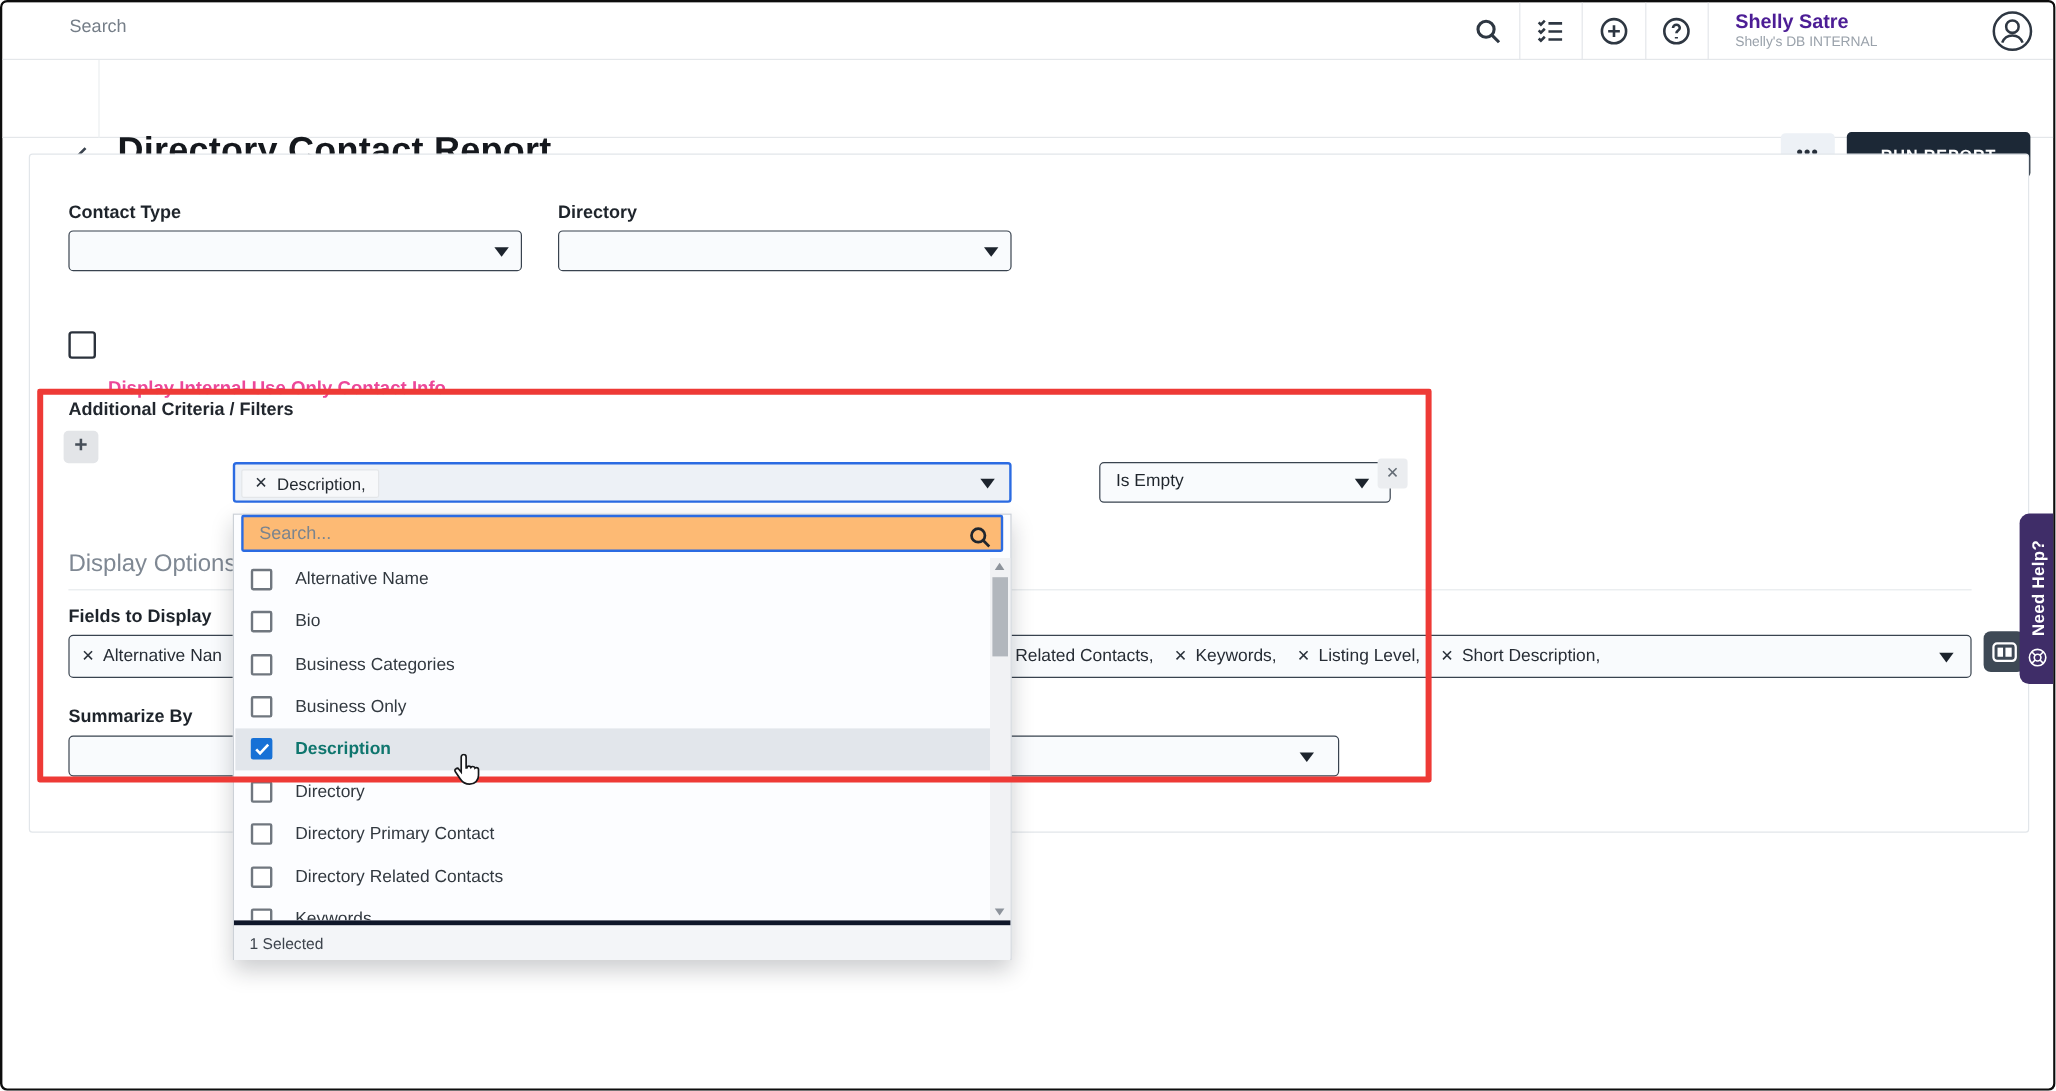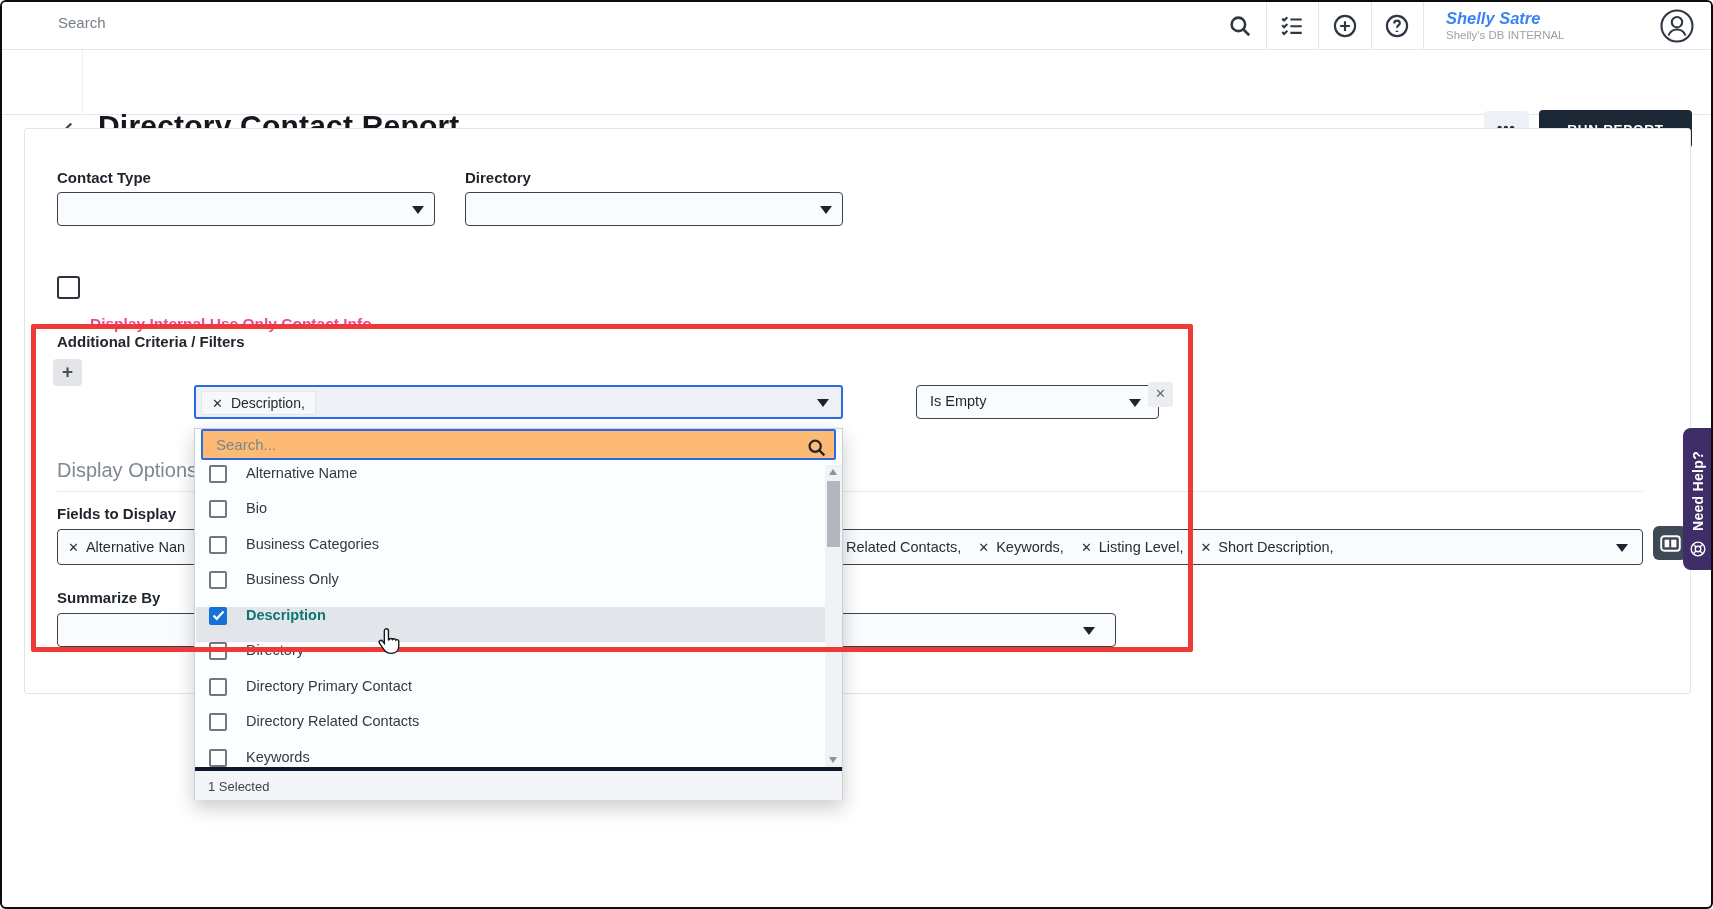--- a/index.html
+++ b/index.html
@@ -11,21 +11,21 @@
     font-family:"Liberation Sans","DejaVu Sans",sans-serif;color:#21262d;
   }
   
   .topbar{position:absolute;left:0;top:0;width:100%;height:48px;background:#fff;border-bottom:1px solid #e4e7ea;}
   .topbar-search{position:absolute;left:34px;top:11px;width:420px;border:none;outline:none;font-size:15px;color:#4a525b;background:transparent;font-family:inherit;margin-left:20px;}
   .topbar-search::placeholder{color:#757e88;opacity:1;}
   .tb-sep{position:absolute;top:0;width:1px;height:48px;background:#e4e7ea;}
   .tb-icon{position:absolute;top:11px;width:26px;height:26px;color:#2e3742;cursor:pointer;}
   .tb-icon svg{display:block;}
   .user-block{position:absolute;left:1444px;top:6px;width:190px;cursor:pointer;}
-  .user-name{font-size:16.5px;font-weight:700;color:#3b82f6;line-height:20px;font-style:italic;}
+  .user-name{font-size:16.5px;font-weight:700;color:#4c1d95;line-height:20px;}
   .user-org{font-size:11.5px;color:#9aa2ab;margin-top:1px;}
   .avatar{position:absolute;left:1656px;top:5px;width:38px;height:38px;color:#2e3742;cursor:pointer;}
   
   .pagehead{position:absolute;left:0;top:48px;width:100%;height:65px;background:#fff;border-bottom:1px solid #e4e7ea;}
   .back-sep{position:absolute;left:80px;top:48px;width:1px;height:65px;background:#eceef1;}
   .back-btn{position:absolute;left:57px;top:67px;width:28px;height:28px;color:#3a434e;cursor:pointer;}
   .page-title{position:absolute;left:96px;top:59px;font-size:30px;font-weight:700;color:#15181d;letter-spacing:.2px;margin:0;}
   .more-btn{position:absolute;left:1482px;top:61px;width:45px;height:37px;background:#edf1f6;border-radius:4px;
     text-align:center;line-height:34px;font-size:15px;font-weight:700;letter-spacing:1px;color:#272f3a;cursor:pointer;}
   .run-btn{position:absolute;left:1537px;top:60px;width:153px;height:38px;background:#1c2836;color:#fff;border:none;border-radius:4px;
@@ -60,21 +60,21 @@
     display:flex;align-items:center;justify-content:center;cursor:pointer;}
   .sum-sel{left:55px;top:611px;width:1059px;height:34px;}
   
   .panel{position:absolute;left:192px;top:426px;width:649px;height:372px;background:#fcfdff;border:1px solid #ccd1d7;
     box-shadow:0 8px 18px rgba(20,24,30,.22);z-index:5;}
   .panel-search{position:absolute;left:6px;top:0;width:635px;height:31px;border:2px solid #2b6be2;border-radius:2px;background:#fdba74;
     padding:0 38px 0 13px;font-size:15px;color:#3c434c;outline:none;font-family:inherit;}
   .panel-search::placeholder{color:#7b848e;opacity:1;}
   .panel-mag{position:absolute;left:611px;top:8px;width:21px;height:21px;color:#20262e;}
   .opt-viewport{position:absolute;left:1px;top:36px;width:629px;height:302px;overflow:hidden;}
-  .opt{height:35.45px;display:flex;padding-left:13px;gap:19px;font-size:14.5px;color:#323940;cursor:pointer;}
+  .opt{height:35.45px;display:flex;align-items:center;padding-left:13px;gap:19px;font-size:14.5px;color:#323940;cursor:pointer;}
   .opt.sel-row{background:#e2e6eb;font-weight:700;color:#0f766e;}
   .cb{width:18px;height:18px;border:2px solid #70777f;border-radius:2px;background:#fff;flex:0 0 auto;display:flex;align-items:center;justify-content:center;}
   .cb.checked{background:#1771d6;border-color:#1771d6;}
   .scrollbar{position:absolute;left:630px;top:36px;width:17px;height:302px;background:#f1f2f4;}
   .sb-thumb{position:absolute;left:2px;top:16px;width:13px;height:66px;background:#b2b7bd;cursor:grab;}
   .sb-up{position:absolute;left:4px;top:4px;width:0;height:0;border-left:4.5px solid transparent;border-right:4.5px solid transparent;border-bottom:6px solid #8d939b;cursor:pointer;}
   .sb-down{position:absolute;left:4px;bottom:4px;width:0;height:0;border-left:4.5px solid transparent;border-right:4.5px solid transparent;border-top:6px solid #8d939b;cursor:pointer;}
   .panel-footer{position:absolute;left:0;top:338px;width:647px;height:33px;background:#f3f5f8;border-top:4px solid #0f172a;
     line-height:32px;padding-left:13px;font-size:13px;color:#3d444d;}
   

